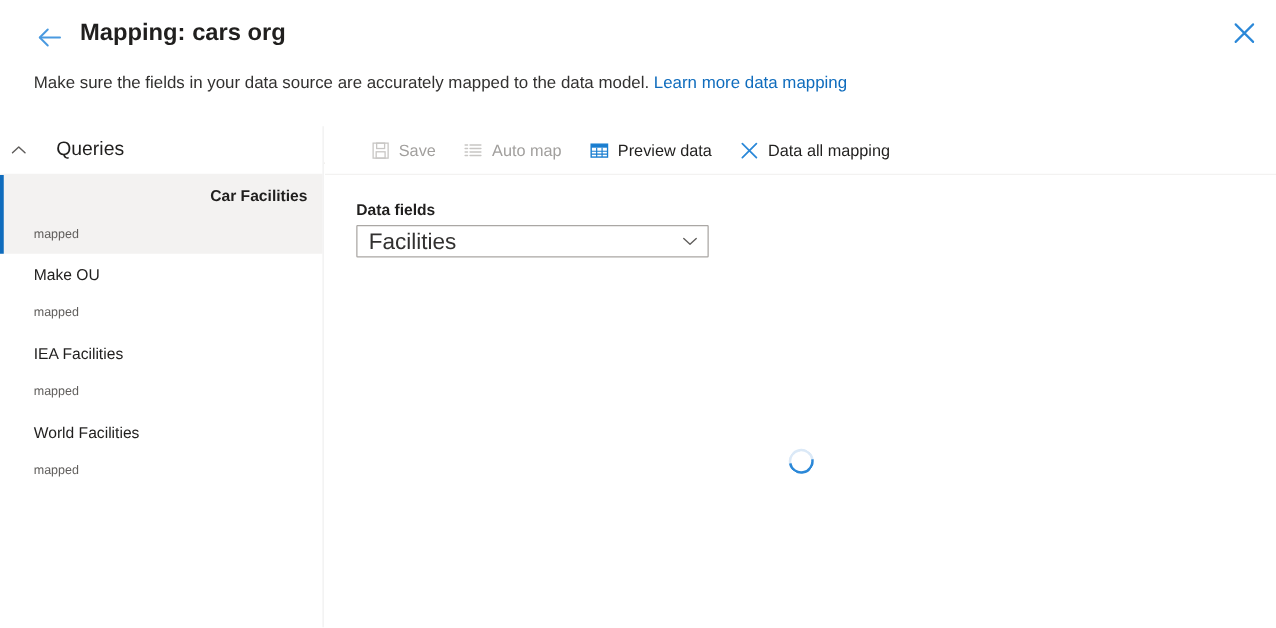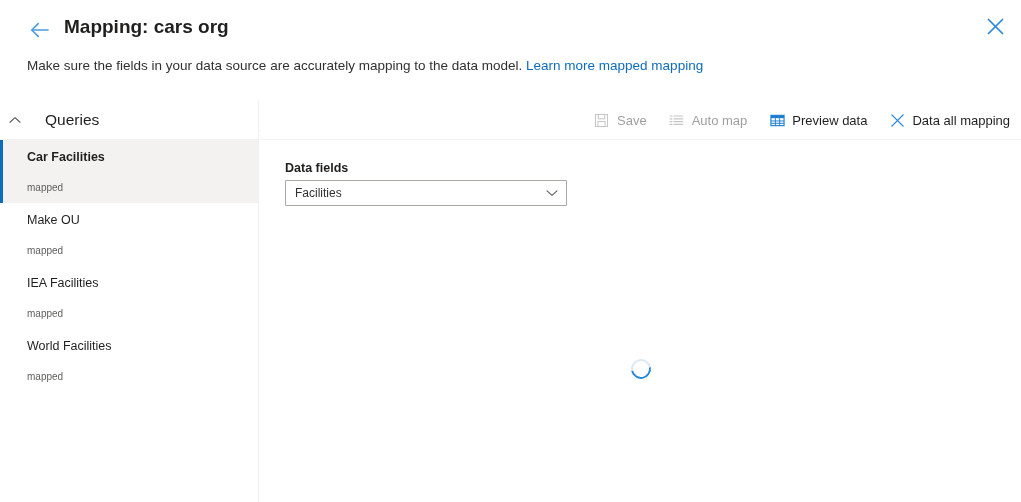--- a/index.html
+++ b/index.html
@@ -62,48 +62,48 @@
     padding-left:9px; border-bottom:1px solid #f3f2f1; cursor:pointer;
   }
   .queries-title { font-size:15.5px; color:#201f1e; font-weight:400; }
 
   .q-item {
     position:relative; padding:9px 12px 9px 24px; cursor:pointer;
     border-left:3px solid transparent;
   }
   .q-item.selected { background:#f3f2f1; border-left-color:#0f6cbd; }
   .q-name { font-size:12.5px; color:#201f1e; line-height:16px; }
-  .q-item.selected .q-name { font-weight:700; }
+  .q-item.selected .q-name { font-weight:700;text-align:right; }
   .q-sub { font-size:10px; color:#605e5c; line-height:13px; margin-top:16px; }
 
   
   .main { position:absolute; left:260px; top:101px; width:761px; height:401px; background:#fff; }
 
   .toolbar {
     height:39px; display:flex; align-items:center; gap:0;
-    padding-left:25px; border-bottom:1px solid #f3f2f1;justify-content:flex-end;
+    padding-left:25px; border-bottom:1px solid #f3f2f1;
   }
   .tb-btn {
     display:flex; align-items:center; gap:7px; height:30px;
     padding:0 11px; cursor:pointer; white-space:nowrap;
     font-size:13px; color:#201f1e; background:transparent; border:none;
     font-family:"Liberation Sans", sans-serif;
   }
   .tb-btn.disabled { color:#a19f9d; cursor:default; }
   .tb-icon { width:16px; height:16px; display:flex; align-items:center; justify-content:center; flex:0 0 16px; }
 
   
   .form-area { padding:21px 0 0 25px; }
   .field-label { font-size:12.5px; font-weight:700; color:#201f1e; margin-bottom:5px; }
   .dropdown {
     width:282px; height:26px; border:1px solid #aaa7a4; background:#fff;
     display:flex; align-items:center; justify-content:space-between;
     padding:0 8px 0 9px; cursor:pointer; border-radius:1px;
   }
-  .dd-value { font-size:12px; color:#323130; }
+  .dd-value { font-size:18px; color:#323130; }
   .dd-chevron { display:flex; align-items:center; justify-content:center; width:12px; height:12px; }
 
   
   .spinner-wrap {
     position:absolute; left:0; top:135px; width:761px; height:266px;
     display:flex; align-items:center; justify-content:center;
   }
   .spinner {
     width:20px; height:20px; border-radius:50%;
     border:2px solid #dbe9f7;
@@ -122,22 +122,22 @@
     <div class="back-arrow">
       <svg width="20" height="16" viewBox="0 0 20 16" aria-hidden="true">
         <path d="M8.2 1.6 L1.8 8 L8.2 14.4" fill="none" stroke="#4a9ae0" stroke-width="1.6" stroke-linecap="round" stroke-linejoin="round"></path>
         <path d="M2.2 8 H18" fill="none" stroke="#4a9ae0" stroke-width="1.6" stroke-linecap="round"></path>
       </svg>
     </div>
 
     <div class="page-title">Mapping: cars org</div>
 
     <div class="subtitle">
-      <span>Make sure the fields in your data source are accurately mapping to the data model.</span>
-      <span class="link">Learn more mapped mapping</span>
+      <span>Make sure the fields in your data source are accurately mapped to the data model.</span>
+      <span class="link">Learn more data mapping</span>
     </div>
 
 
     <div class="close-btn">
       <svg width="17" height="17" viewBox="0 0 17 17" aria-hidden="true">
         <path d="M1.5 1.5 L15.5 15.5 M15.5 1.5 L1.5 15.5" stroke="#2b88d8" stroke-width="1.7" stroke-linecap="round"></path>
       </svg>
     </div>
   </div>
 

